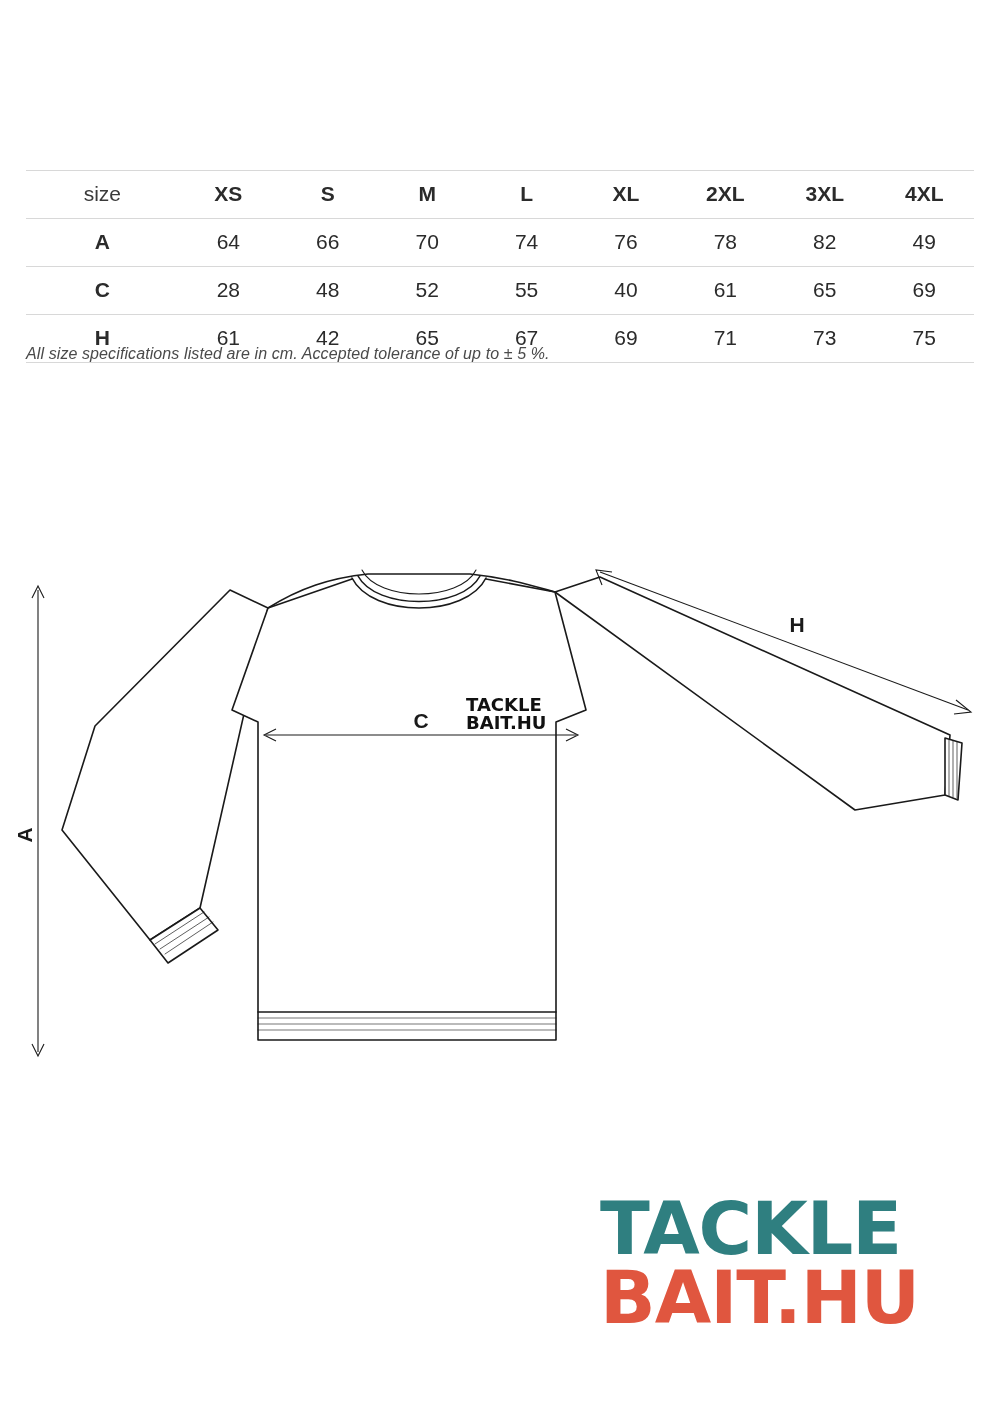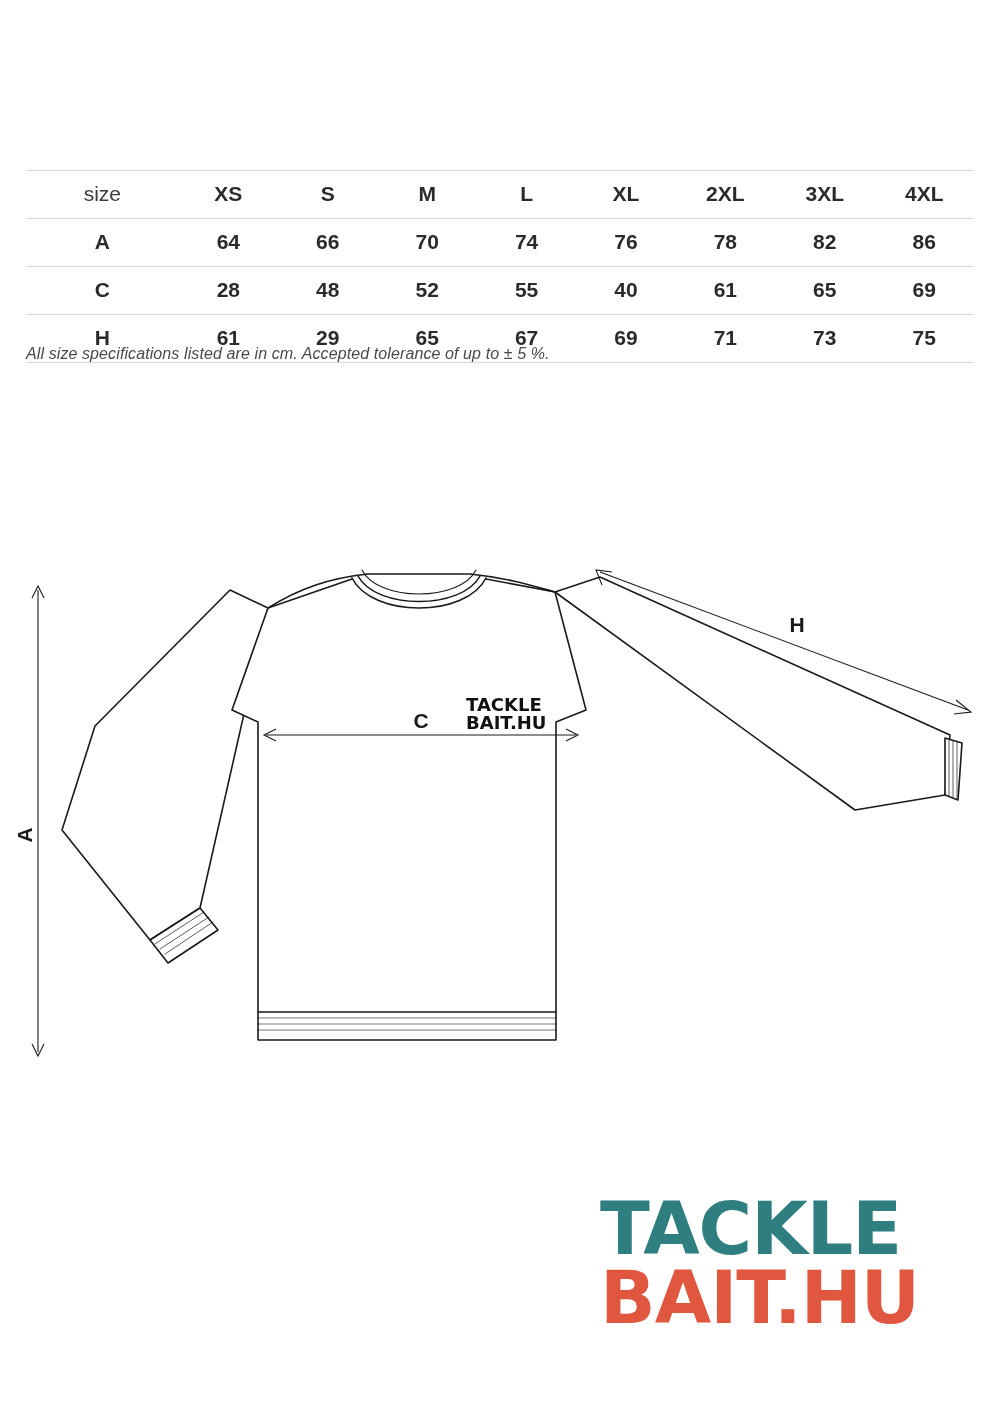--- a/index.html
+++ b/index.html
@@ -41,21 +41,21 @@
     font-weight: bold;
   }
   table.size-table thead th.size-label {
     font-weight: normal;
     color: #3a3a3a;
   }
   table.size-table tbody th {
     font-weight: bold;
   }
   table.size-table tbody td {
-    font-weight: bold;
+    font-weight: normal;
   }
   
   table.size-table col.c0 { width: 152px; }
   table.size-table col.cx { width: 99px; }
 
   #table-note {
     position: absolute;
     left: 26px;
     top: 345px;
     font-size: 16px;
@@ -141,37 +141,37 @@
     <tbody>
       <tr>
         <th>A</th>
         <td>64</td>
         <td>66</td>
         <td>70</td>
         <td>74</td>
         <td>76</td>
         <td>78</td>
         <td>82</td>
-        <td>86</td>
+        <td>49</td>
       </tr>
       <tr>
         <th>C</th>
         <td>28</td>
         <td>48</td>
         <td>52</td>
         <td>55</td>
         <td>40</td>
         <td>61</td>
         <td>65</td>
         <td>69</td>
       </tr>
       <tr>
         <th>H</th>
         <td>61</td>
-        <td>29</td>
+        <td>42</td>
         <td>65</td>
         <td>67</td>
         <td>69</td>
         <td>71</td>
         <td>73</td>
         <td>75</td>
       </tr>
     </tbody>
   </table>
 </div>

